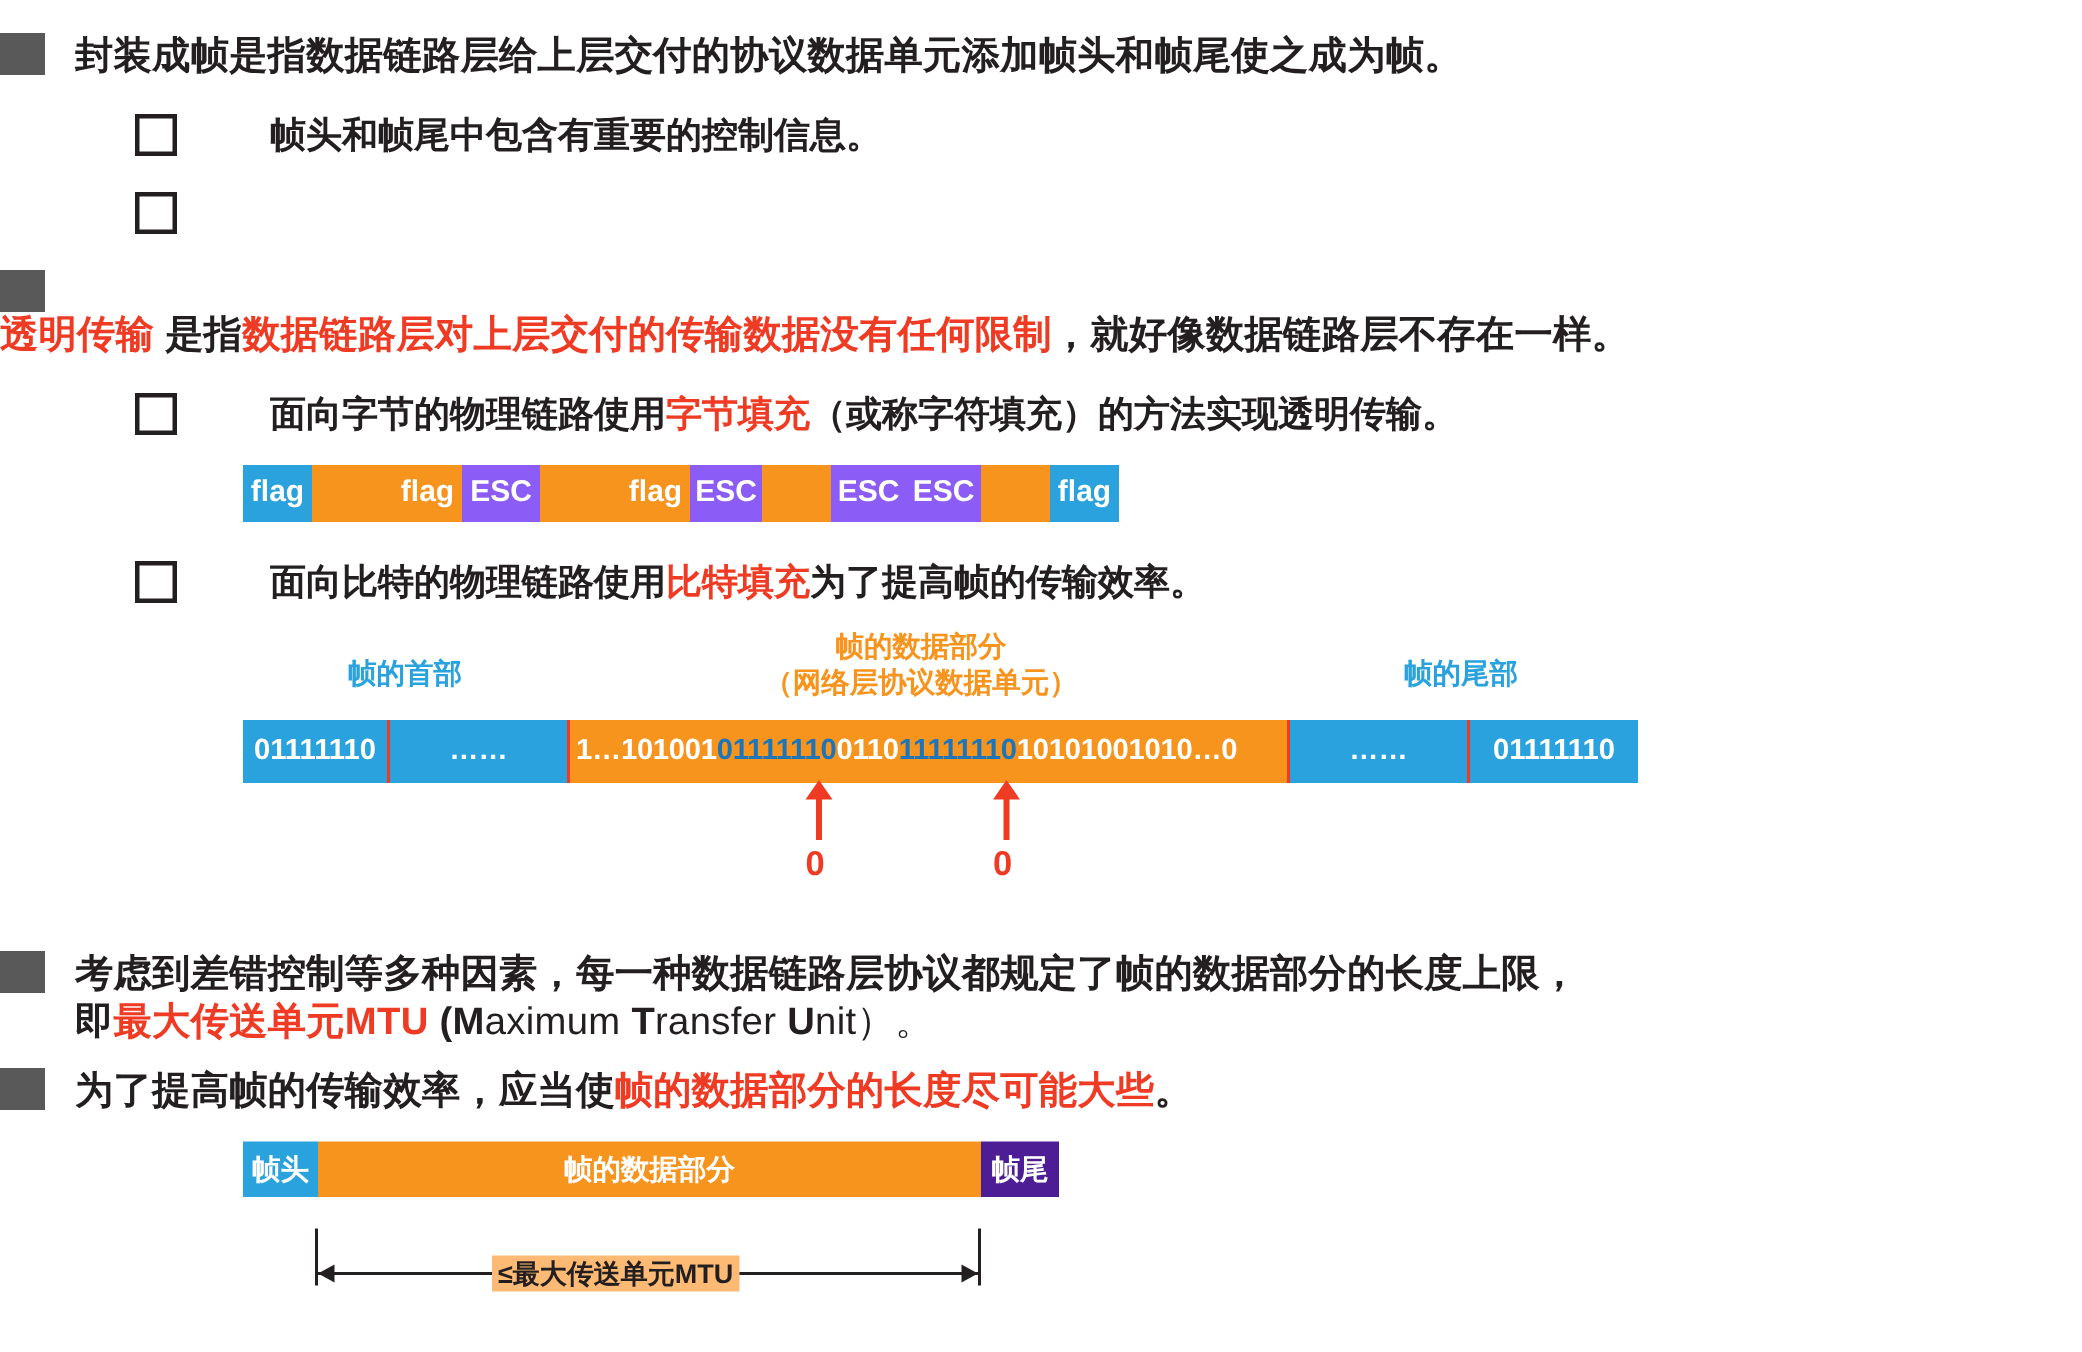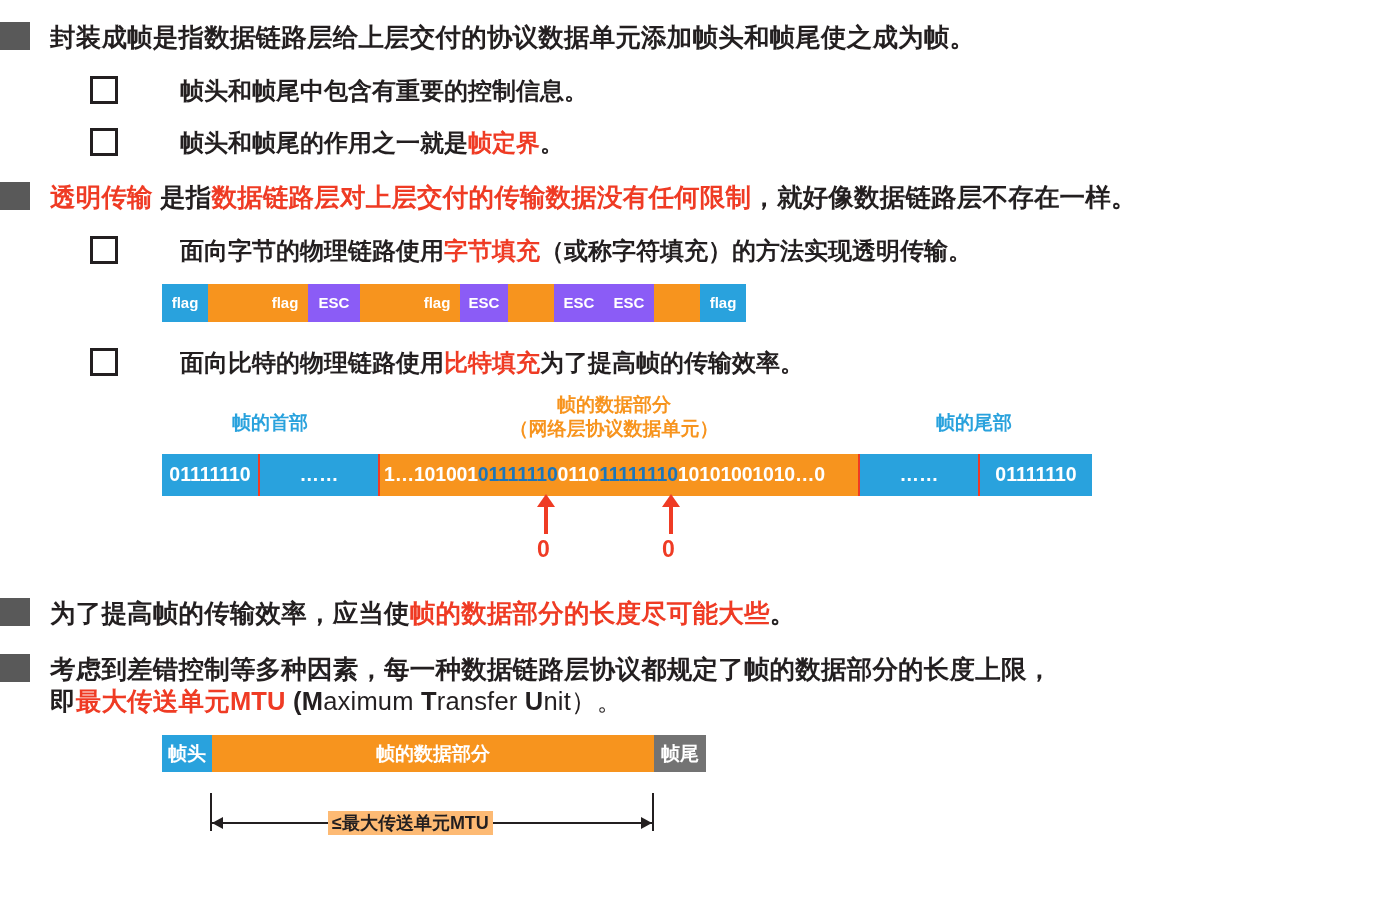--- a/index.html
+++ b/index.html
@@ -63,21 +63,21 @@
   }
   .red { color: #ef3b24; }
   .thin { font-weight: normal; }
 
   
   .byte-strip {
     display: flex;
     margin-left: 162px;
     margin-top: 18px;
     height: 38px;
-    font-size: 15px;
+    font-size: 20px;
     font-weight: bold;
     color: #ffffff;
   }
   .cell {
     display: flex;
     align-items: center;
     justify-content: center;
     height: 38px;
     box-sizing: border-box;
   }
@@ -232,26 +232,23 @@
 
   <div class="row lvl2" style="margin-top:22px;">
     <div class="chk-bullet"></div>
     <div class="txt-l2">
       <span>帧头和帧尾中包含有重要的控制信息。</span>
     </div>
   </div>
 
   <div class="row lvl2" style="margin-top:22px;">
     <div class="chk-bullet"></div>
-    <div class="txt-l2">
-      <span>帧头和帧尾的作用之一就是</span><span class="red">帧定界</span><span>。</span>
-    </div>
-  </div>
-
-  <div class="row" style="margin-top:24px;">
+  </div>
+
+  <div class="row" style="margin-top:24px;flex-direction:column;">
     <div class="sq-bullet"></div>
     <div class="txt">
       <span class="red">透明传输</span><span> 是指</span><span class="red">数据链路层对上层交付的传输数据没有任何限制</span><span>，就好像数据链路层不存在一样。</span>
     </div>
   </div>
 
   <div class="row lvl2" style="margin-top:22px;">
     <div class="chk-bullet"></div>
     <div class="txt-l2">
       <span>面向字节的物理链路使用</span><span class="red">字节填充</span><span>（或称字符填充）的方法实现透明传输。</span>
@@ -306,40 +303,40 @@
 
     <div class="arrow-head" style="left:537px; top:100px;"></div>
     <div class="arrow-line" style="left:544px; top:110px; height:30px;"></div>
     <div class="zero-lbl" style="left:537px; top:142px;">0</div>
 
     <div class="arrow-head" style="left:662px; top:100px;"></div>
     <div class="arrow-line" style="left:669px; top:110px; height:30px;"></div>
     <div class="zero-lbl" style="left:662px; top:142px;">0</div>
   </div>
 
-  <div class="row" style="margin-top:14px;">
-    <div class="sq-bullet"></div>
-    <div class="txt">
-      <span>为了提高帧的传输效率，应当使</span><span class="red">帧的数据部分的长度尽可能大些</span><span>。</span>
-    </div>
-  </div>
-
   <div class="row" style="margin-top:24px;">
     <div class="sq-bullet"></div>
     <div class="txt">
       <span>考虑到差错控制等多种因素，每一种数据链路层协议都规定了帧的数据部分的长度上限，</span><br>
       <span>即</span><span class="red">最大传送单元MTU</span><span> (</span><span>M</span><span class="thin">aximum </span><span>T</span><span class="thin">ransfer </span><span>U</span><span class="thin">nit）。</span>
     </div>
   </div>
 
+  <div class="row" style="margin-top:14px;">
+    <div class="sq-bullet"></div>
+    <div class="txt">
+      <span>为了提高帧的传输效率，应当使</span><span class="red">帧的数据部分的长度尽可能大些</span><span>。</span>
+    </div>
+  </div>
+
   <div class="mtu-wrap">
     <div class="mtu-bar">
       <div class="mtu-seg" style="width:50px; background:#29a2dd;">帧头</div>
       <div class="mtu-seg" style="width:442px; background:#f7941e;">帧的数据部分</div>
-      <div class="mtu-seg" style="width:52px; background:#737373;">帧尾</div>
+      <div class="mtu-seg" style="width:52px; background:#4c1d95;">帧尾</div>
     </div>
     <div class="mtu-measure">
       <div class="m-vert" style="left:0;"></div>
       <div class="m-vert" style="left:442px;"></div>
       <div class="m-horz" style="left:2px; width:440px;"></div>
       <div class="m-arrow-l" style="left:2px;"></div>
       <div class="m-arrow-r" style="left:431px;"></div>
       <div class="m-text" style="left:118px;">≤最大传送单元MTU</div>
     </div>
   </div>

